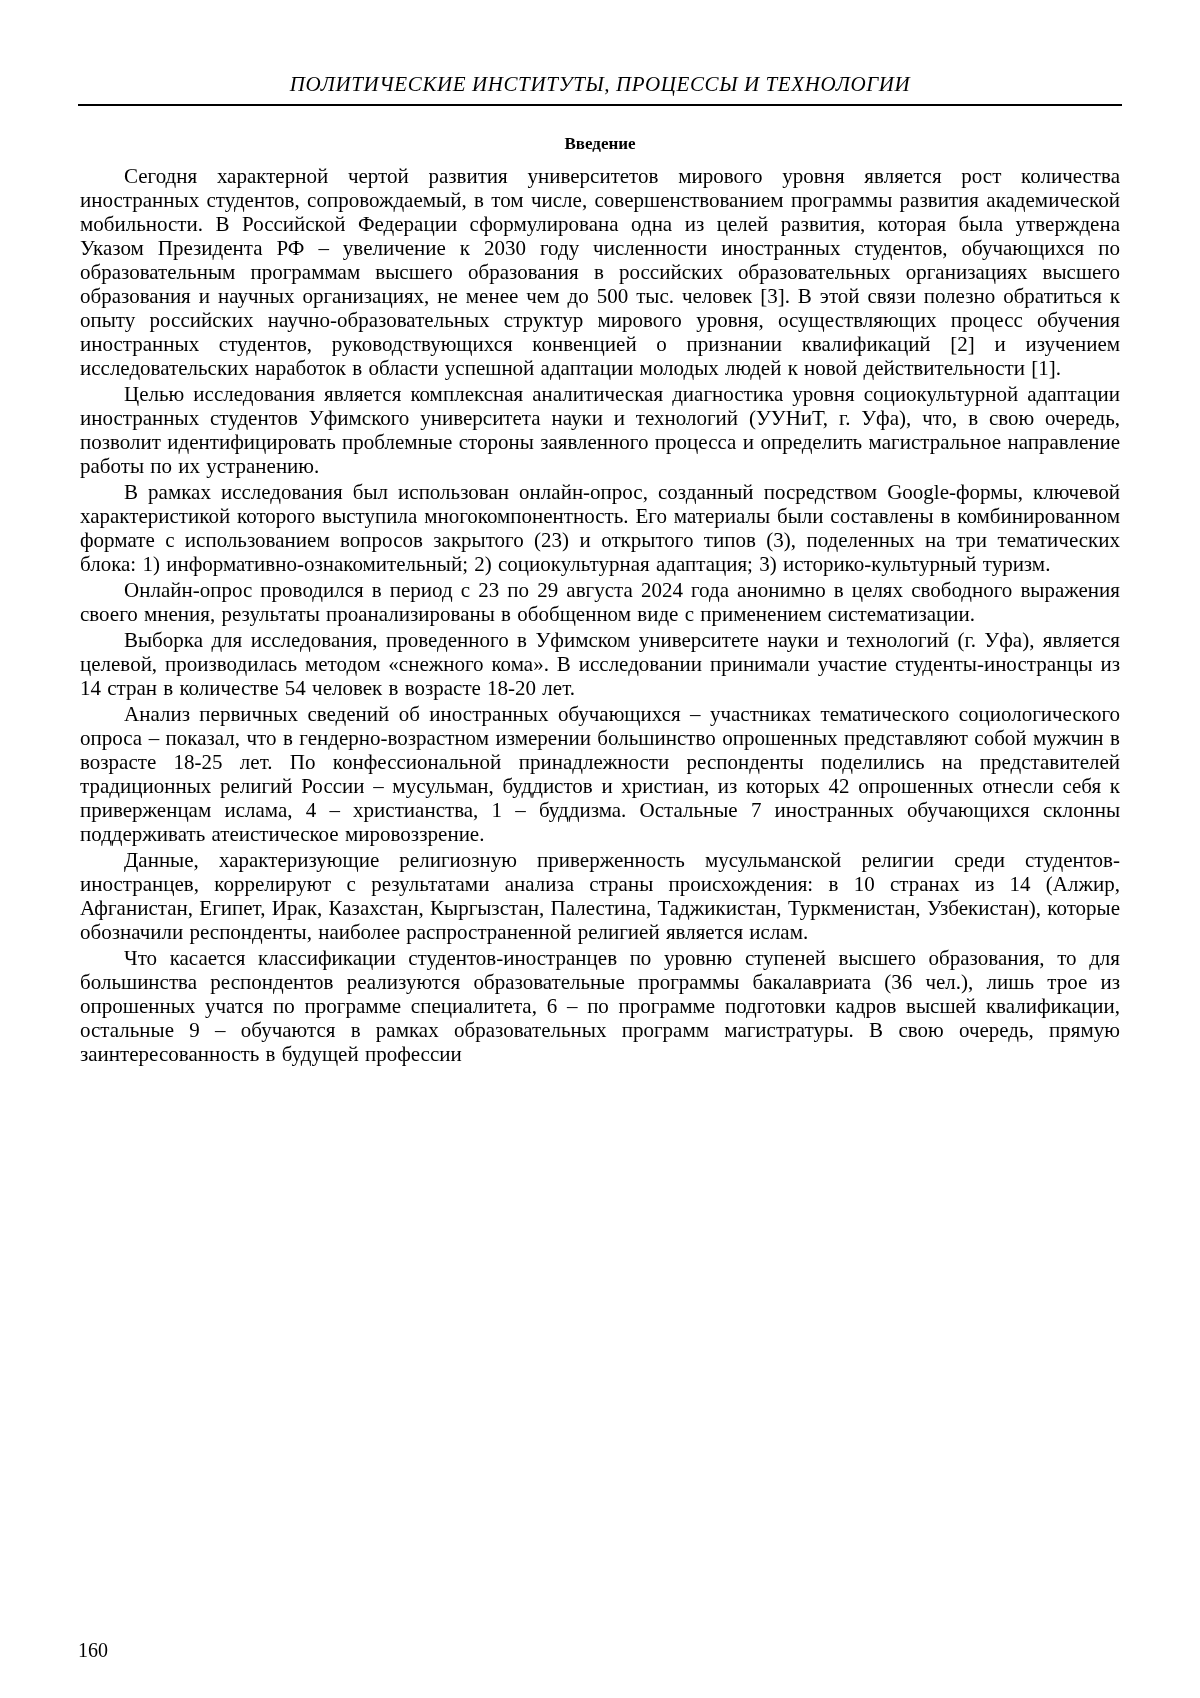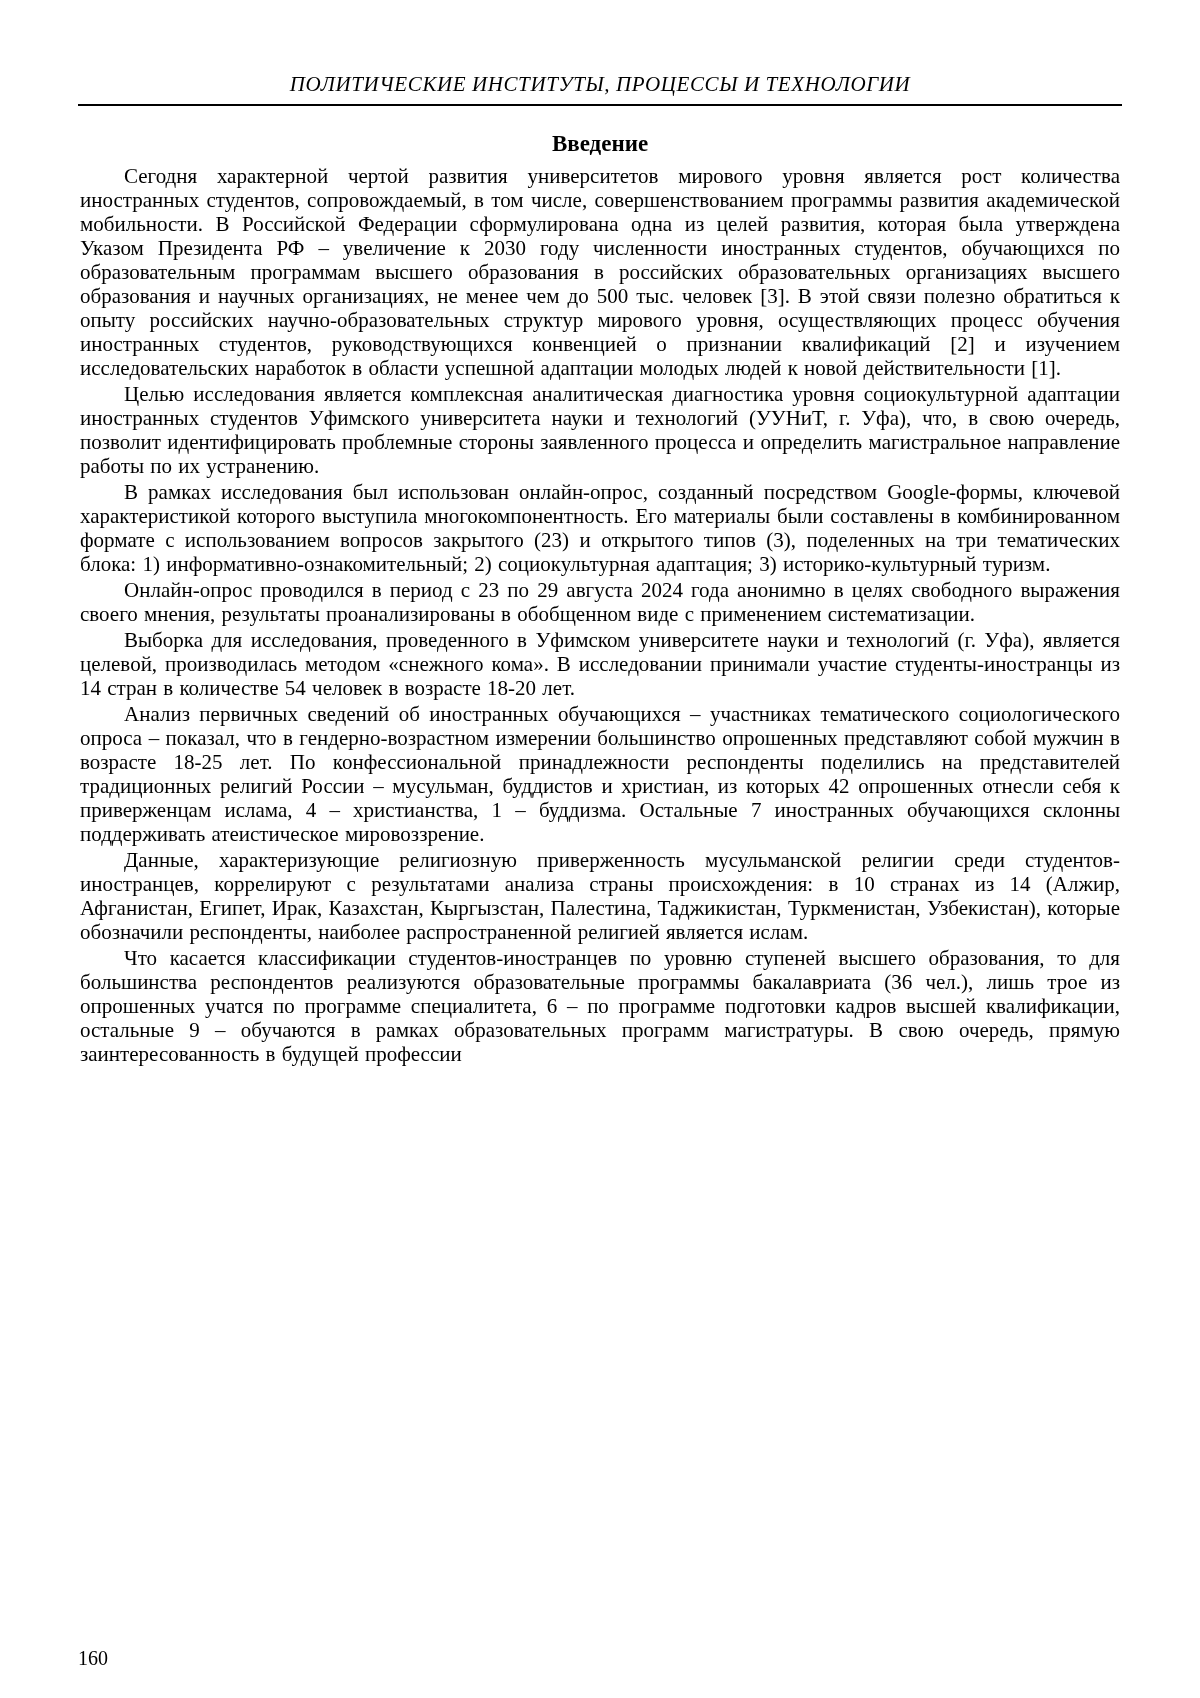--- a/index.html
+++ b/index.html
@@ -11,41 +11,41 @@
     width: 1200px;
     height: 1698px;
     font-family: "Liberation Serif", "DejaVu Serif", serif;
     color: #000000;
     overflow: hidden;
   }
   .page {
     box-sizing: border-box;
     width: 1200px;
     height: 1698px;
-    padding: 72px 78px 28px 78px;
+    padding: 72px 78px 36px 78px;
     display: flex;
     flex-direction: column;
     background: #ffffff;
   }
   .running-head {
     font-style: italic;
     font-size: 21px;
     text-align: center;
     letter-spacing: 0.6px;
     padding-bottom: 7px;
     white-space: nowrap;
   }
   .head-rule {
     border: none;
     border-top: 2px solid #000000;
     margin: 0 0 16px 0;
     height: 0;
   }
   .section-heading {
-    font-size: 23px;
+    font-size: 17px;
     font-weight: bold;
     text-align: center;
     margin: 9px 0 7px 0;
     line-height: 26px;
   }
   .body-par {
     font-size: 21px;
     line-height: 24px;
     text-align: justify;
     margin: 2px;

